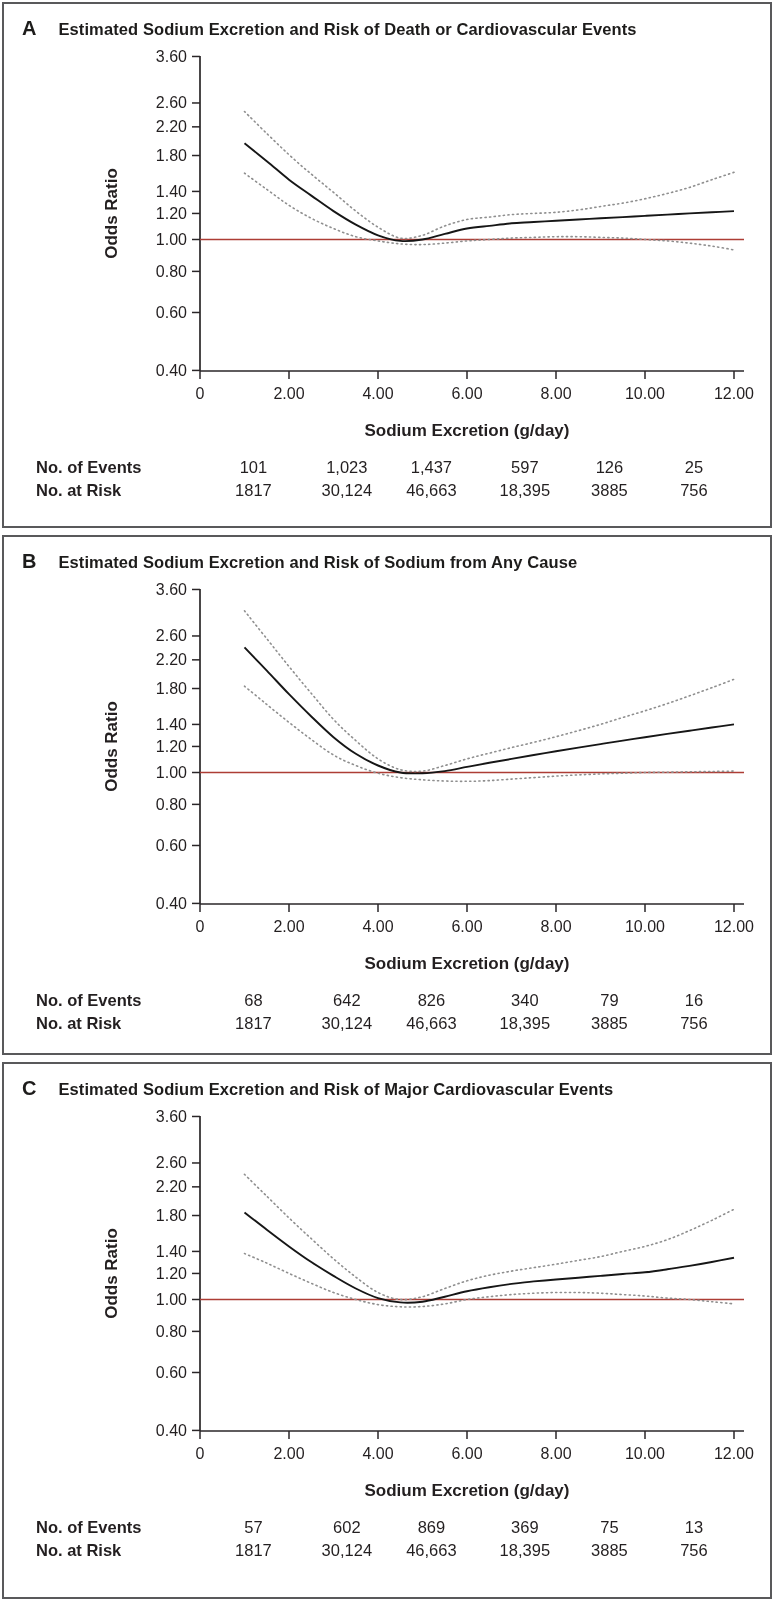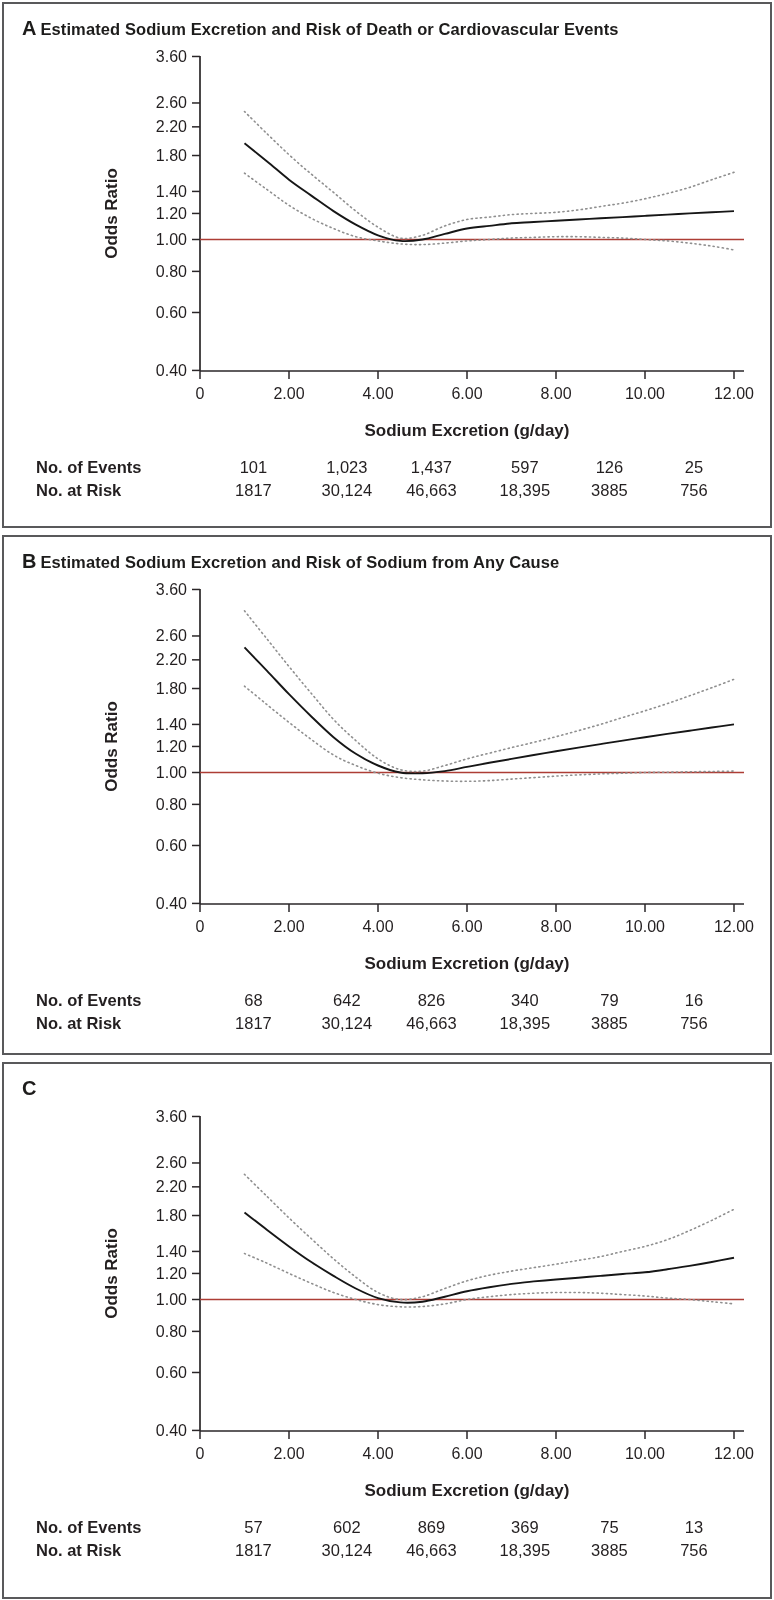--- a/index.html
+++ b/index.html
@@ -4,21 +4,21 @@
 <style>
   html,body{margin:0;padding:0;background:#ffffff;}
   body{width:774px;height:1600px;font-family:"Liberation Sans",sans-serif;}
   .page{box-sizing:border-box;width:774px;padding:2px;display:flex;flex-direction:column;gap:7px;}
   .panel{box-sizing:border-box;border:2px solid #59595b;background:#ffffff;overflow:hidden;}
   .panel-a{height:526px;}
   .panel-b{height:520px;}
   .panel-c{height:537px;}
   .panel-title{display:flex;align-items:baseline;padding:12px 8px 0 18px;color:#1d1c1b;}
   .panel-letter{font-weight:bold;font-size:20px;line-height:1.2;}
-  .panel-title-text{font-weight:bold;font-size:16.5px;margin-left:4px;letter-spacing:.1px;}
+  .panel-title-text{font-weight:bold;font-size:16.5px;margin-left:22px;letter-spacing:.1px;}
   svg.chart{display:block;}
   svg text{fill:#231f20;font-family:"Liberation Sans",sans-serif;}
 </style>
 </head>
 <body>
 
 <div class="page">
 
   <div class="panel panel-a">
     <div class="panel-title">
@@ -146,20 +146,21 @@
         <text x="427.4" y="456" text-anchor="middle" font-size="16.5">46,663</text>
         <text x="520.8499999999999" y="456" text-anchor="middle" font-size="16.5">18,395</text>
         <text x="605.4" y="456" text-anchor="middle" font-size="16.5">3885</text>
         <text x="689.95" y="456" text-anchor="middle" font-size="16.5">756</text>
       </svg>
   </div>
 
   <div class="panel panel-c">
     <div class="panel-title">
       <span class="panel-letter">C</span>
+      <span class="panel-title-text">Estimated Sodium Excretion and Risk of Major Cardiovascular Events</span>
     </div>
     <svg class="chart" width="766" height="471" viewBox="0 0 766 471">
         <line x1="196" y1="16" x2="196" y2="331" stroke="#2a2628" stroke-width="1.7"></line>
         <line x1="188" y1="16.476477247562485" x2="196" y2="16.476477247562485" stroke="#2a2628" stroke-width="1.5"></line>
         <text x="183" y="21.976477247562485" text-anchor="end" font-size="16">3.60</text>
         <line x1="188" y1="62.97376851760089" x2="196" y2="62.97376851760089" stroke="#2a2628" stroke-width="1.5"></line>
         <text x="183" y="68.47376851760089" text-anchor="end" font-size="16">2.60</text>
         <line x1="188" y1="86.84293800949413" x2="196" y2="86.84293800949413" stroke="#2a2628" stroke-width="1.5"></line>
         <text x="183" y="92.34293800949413" text-anchor="end" font-size="16">2.20</text>
         <line x1="188" y1="115.5153458210123" x2="196" y2="115.5153458210123" stroke="#2a2628" stroke-width="1.5"></line>

